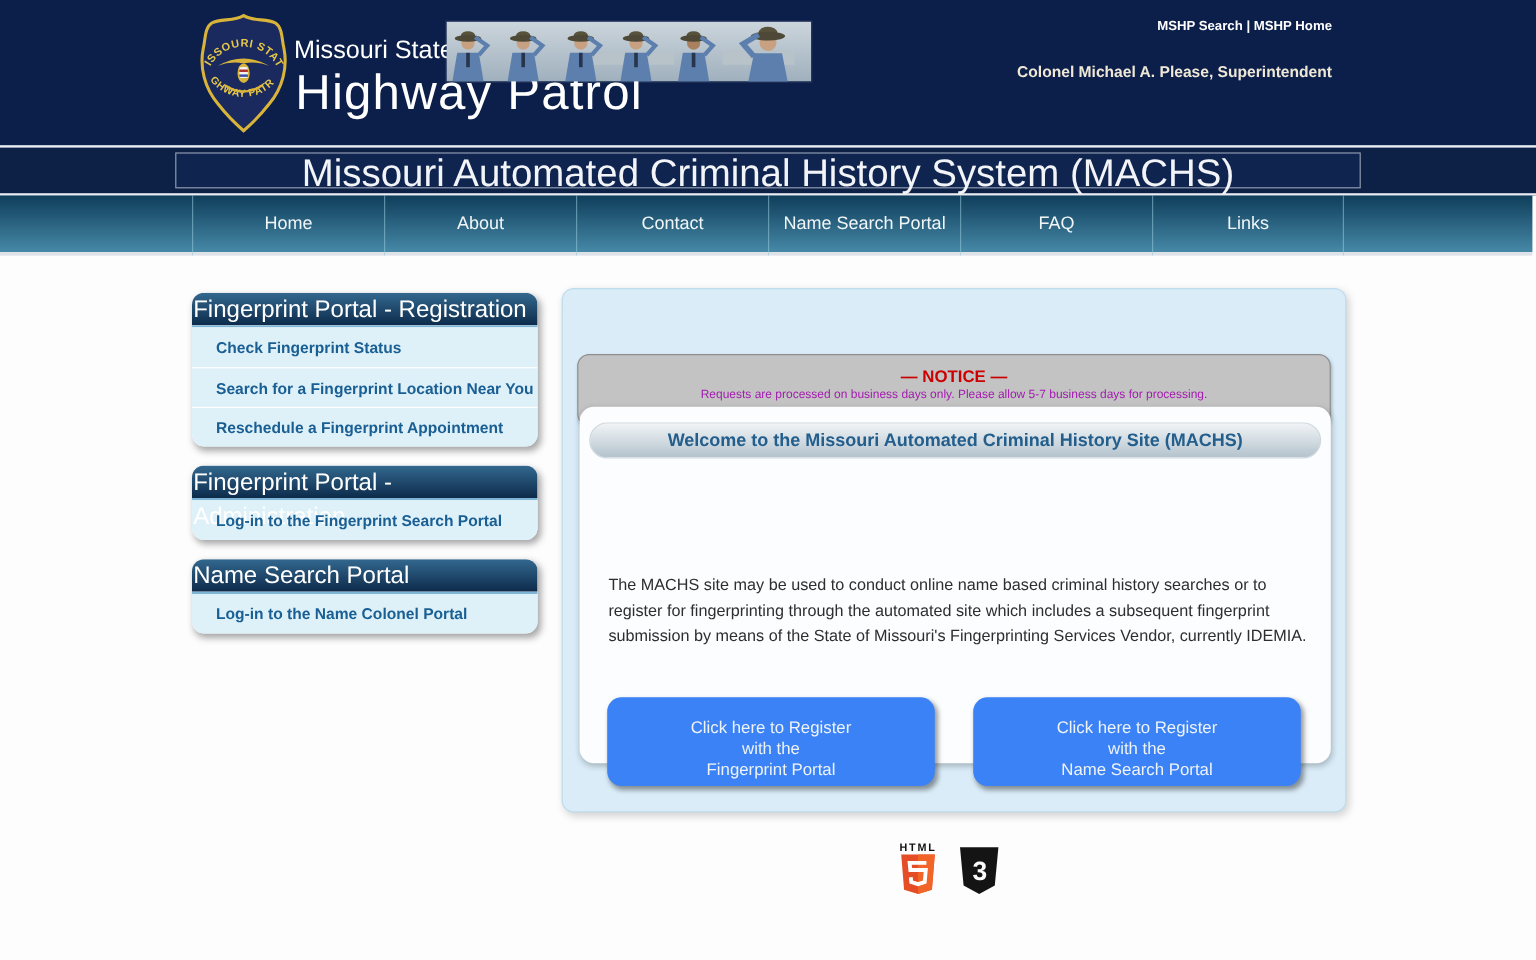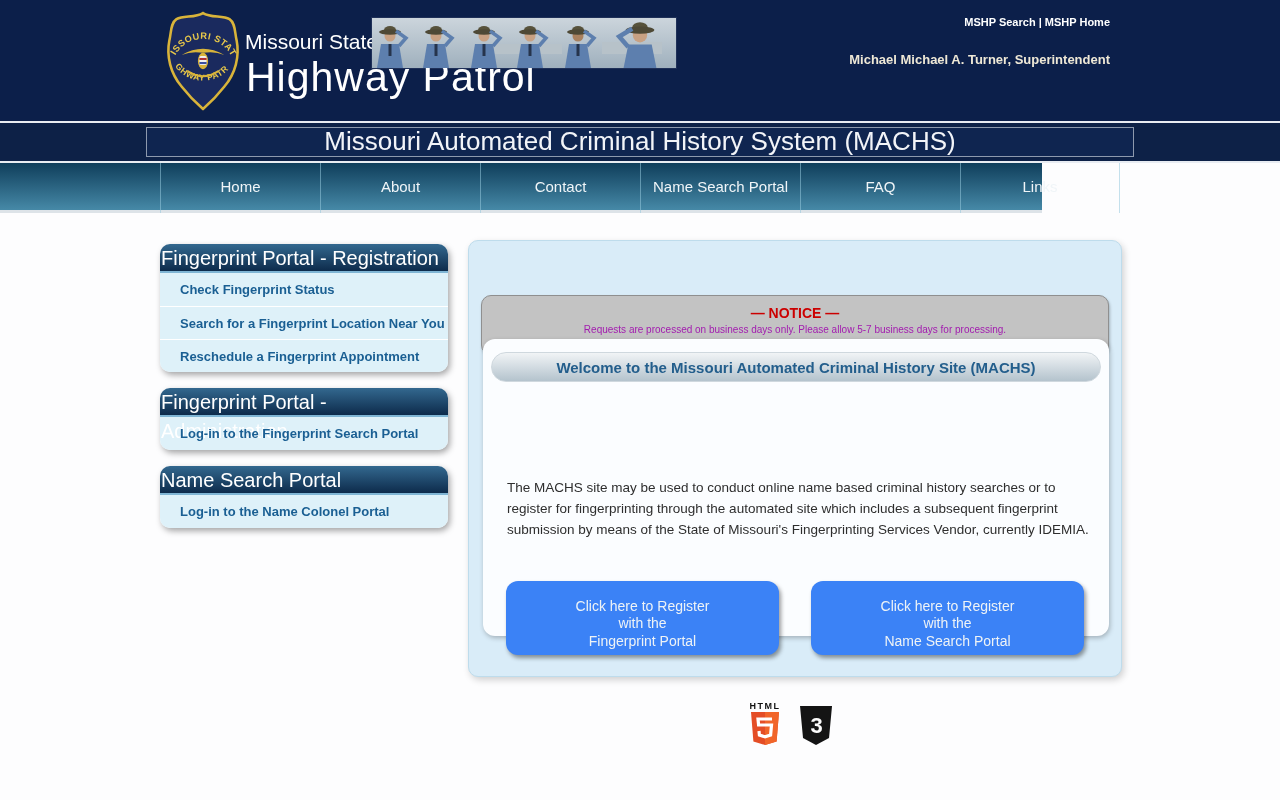--- a/index.html
+++ b/index.html
@@ -11,24 +11,24 @@
   .badge-wrap { position:absolute; left:163px; top:10px; width:80px; height:102px; }
   .logo-line1 { position:absolute; left:245px; top:30px; color:#ffffff; font-size:21px; }
   .logo-line2 { position:absolute; left:246px; top:54px; color:#ffffff; font-size:41px; letter-spacing:1px; }
   .troopers { position:absolute; left:372px; top:18px; width:304px; height:50px; z-index:3; box-shadow:0 0 0 1px rgba(255,255,255,0.08); }
   .hdr-links { position:absolute; top:16px; right:170px; width:400px; text-align:right; color:#ffffff; font-weight:bold; font-size:11px; cursor:pointer; }
   .hdr-super { position:absolute; top:52px; right:170px; width:420px; text-align:right; color:#efe8d6; font-weight:bold; font-size:13px; }
 
   
   .banner { position:absolute; left:0; top:121px; width:1280px; height:42px; background:#0d2147; border-top:2px solid #e8ecf2; border-bottom:2px solid #e8ecf2; }
   .banner-inner { position:absolute; left:146px; top:4px; width:988px; height:30px; border:1px solid #8d99ad; background:#0f2550; }
-  .banner-title { position:absolute; left:0; top:3px; width:1280px; text-align:center; color:#f2f4f8; font-size:26px; }
-
-  
-  .nav { position:absolute; left:0; top:163px; width:1042px; height:50px; background:linear-gradient(#0f3e5b, #4689a7); border-bottom:3px solid #dde3e8; }
+  .banner-title { position:absolute; left:0; top:3px; width:1280px; text-align:center; color:#f2f4f8; font-size:32px; }
+
+  
+  .nav { position:absolute; left:0; top:163px; width:1277px; height:50px; background:linear-gradient(#0f3e5b, #4689a7); border-bottom:3px solid #dde3e8; }
   .nav-cell { position:absolute; top:0; height:50px; width:160px; line-height:48px; text-align:center; color:#f0f5f8; font-size:15px; border-left:1px solid rgba(150,200,220,0.55); cursor:pointer; }
   .nav-cell:last-child { border-right:1px solid rgba(150,200,220,0.55); }
 
   
   .side-panel { position:absolute; left:160px; width:288px; border-radius:10px; box-shadow:2px 3px 6px rgba(0,0,0,0.35); }
   .side-head { height:29px; line-height:29px; padding-left:1px; color:#ffffff; font-size:20px;
                background:linear-gradient(#33688f, #0d2b4b); border-radius:10px 10px 0 0; border-bottom:2px solid #7fb5d4; }
   .side-items { background:#def1f9; border-radius:0 0 10px 10px; overflow:hidden; }
   .side-item { height:33px; line-height:33px; padding-left:20px; color:#1a5f93; font-weight:bold; font-size:13px; cursor:pointer; }
   .side-item + .side-item { border-top:1px solid #ffffff; }
@@ -145,21 +145,21 @@
               <circle cx="0" cy="11" r="5.5" fill="#c8a183"></circle>
             <ellipse cx="0" cy="5" rx="6" ry="4" fill="#57523b"></ellipse>
               <ellipse cx="0" cy="7" rx="11" ry="2.8" fill="#4e4936"></ellipse>
             <path d="M-9 20 L-16 12 L-6 6" stroke="#5d7fae" stroke-width="3.5"></path>
           </g>
         </g>
       </svg>
     </div>
 
     <div class="hdr-links">MSHP Search | MSHP Home</div>
-    <div class="hdr-super">Michael Michael A. Turner, Superintendent</div>
+    <div class="hdr-super">Colonel Michael A. Please, Superintendent</div>
   </div>
 
   <div class="banner">
     <div class="banner-inner"></div>
     <div class="banner-title">Missouri Automated Criminal History System (MACHS)</div>
   </div>
 
   <div class="nav">
     <div class="nav-cell" style="left:160px">Home</div>
     <div class="nav-cell" style="left:320px">About</div>

